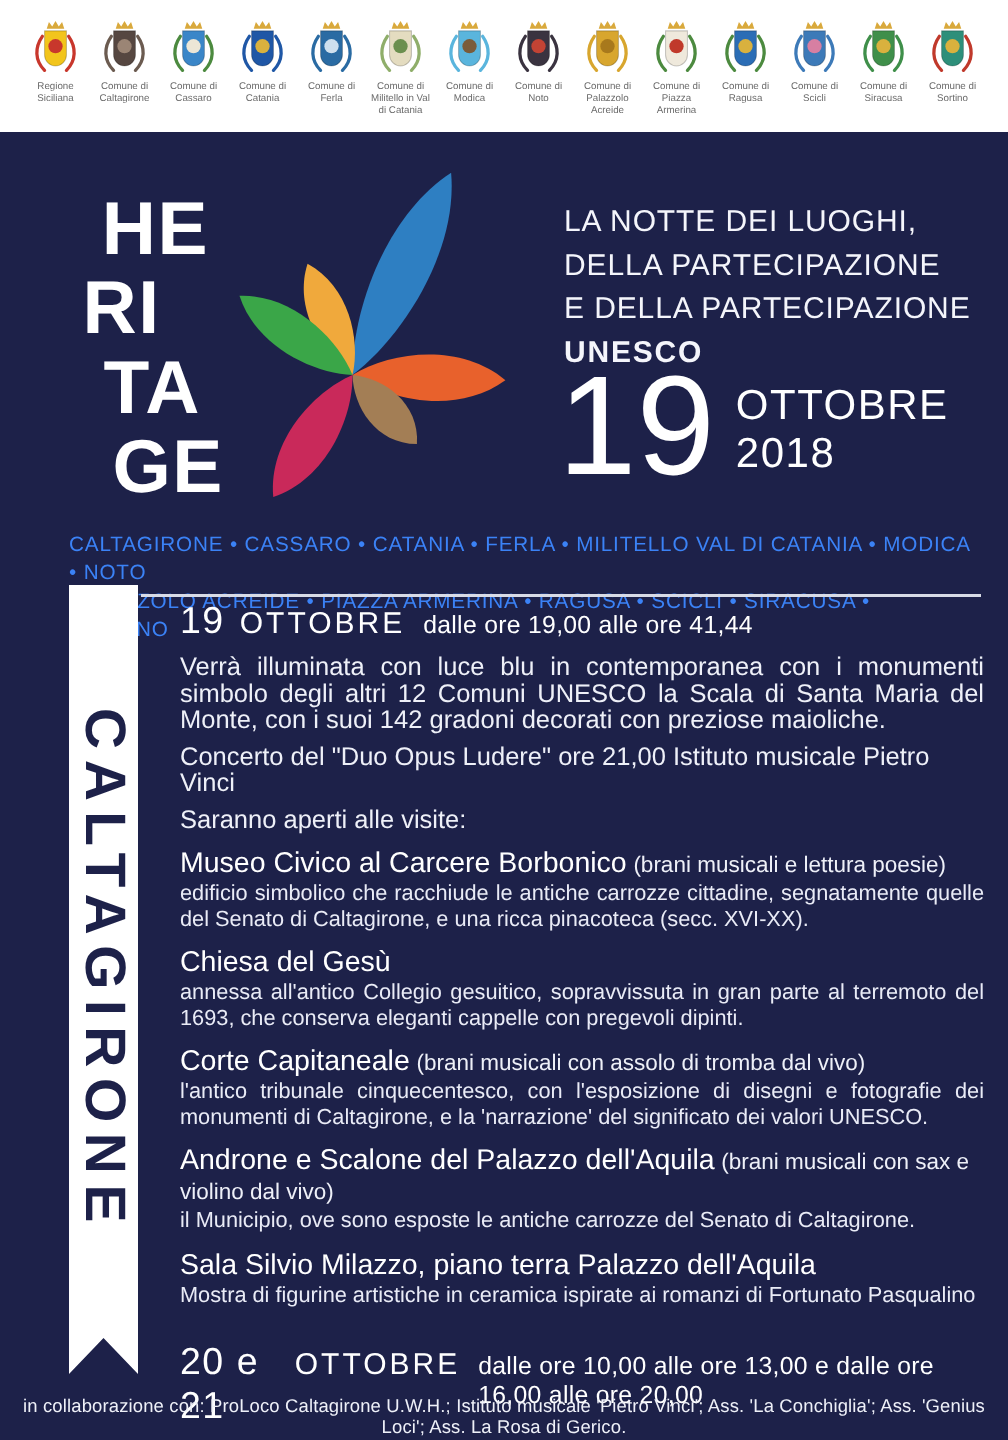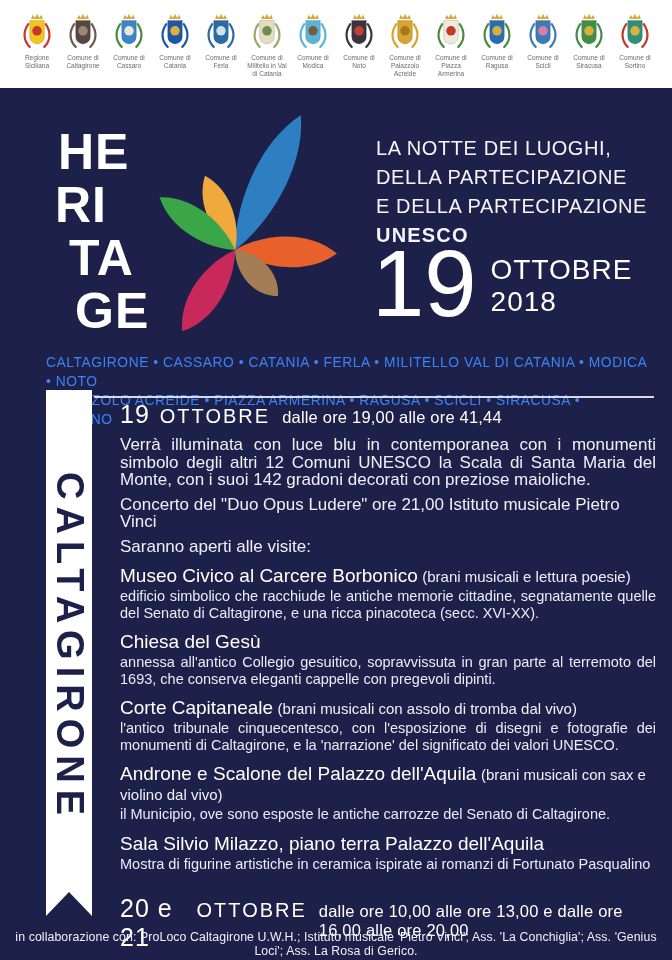--- a/index.html
+++ b/index.html
@@ -22,21 +22,21 @@
     margin-top:2px; font-size:6.5px; line-height:1.25; color:#6b6b6b;
     text-align:center; word-wrap:break-word;
   }
 
   
   .logo-letters { position:absolute; left:46px; top:126px; }
   .logo-row {
     color:#ffffff; font-weight:800; font-size:50px; line-height:53px;
     letter-spacing:1px;
   }
-  .logo-row:nth-child(1){ margin-left:12px; }
+  .logo-row:nth-child(1){ margin-left:12px;text-align:center; }
   .logo-row:nth-child(2){ margin-left:9px; }
   .logo-row:nth-child(3){ margin-left:23px; }
   .logo-row:nth-child(4){ margin-left:29px; }
   .flower { position:absolute; left:150px; top:100px; width:210px; height:260px; }
 
   
   .headline { position:absolute; left:376px; top:134px; width:280px; color:#f4f5fb; }
   .headline .hl-line { font-size:20px; line-height:29px; letter-spacing:0.6px; font-weight:500; }
   .headline .hl-unesco { font-size:20px; line-height:29px; letter-spacing:1.2px; font-weight:800; }
   .bigdate { position:absolute; left:372px; top:240px; display:flex; align-items:flex-end; color:#ffffff; }
@@ -292,21 +292,21 @@
       </div>
       <p class="body-p just">Verrà illuminata con luce blu in contemporanea con i monumenti simbolo degli altri 12 Comuni UNESCO la Scala di Santa Maria del Monte, con i suoi 142 gradoni decorati con preziose maioliche.</p>
       <p class="body-p">Concerto del "Duo Opus Ludere" ore 21,00 Istituto musicale Pietro Vinci</p>
       <p class="body-p">Saranno aperti alle visite:</p>
 
       <div class="venue">
         <div class="v-head">
           <span class="v-name">Museo Civico al Carcere Borbonico</span>
           <span class="v-note">(brani musicali e lettura poesie)</span>
         </div>
-        <div class="v-desc">edificio simbolico che racchiude le antiche memorie cittadine, segnatamente quelle del Senato di Caltagirone, e una ricca pinacoteca (secc. XVI-XX).</div>
+        <div class="v-desc">edificio simbolico che racchiude le antiche carrozze cittadine, segnatamente quelle del Senato di Caltagirone, e una ricca pinacoteca (secc. XVI-XX).</div>
       </div>
       <div class="venue">
         <div class="v-head">
           <span class="v-name">Chiesa del Gesù</span>
         </div>
         <div class="v-desc">annessa all'antico Collegio gesuitico, sopravvissuta in gran parte al terremoto del 1693, che conserva eleganti cappelle con pregevoli dipinti.</div>
       </div>
       <div class="venue">
         <div class="v-head">
           <span class="v-name">Corte Capitaneale</span>

